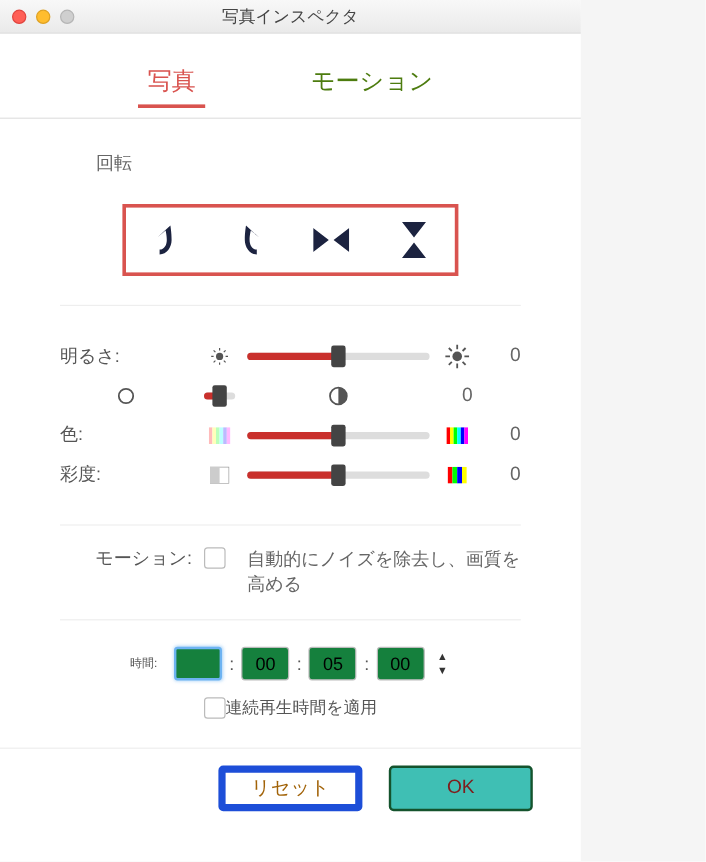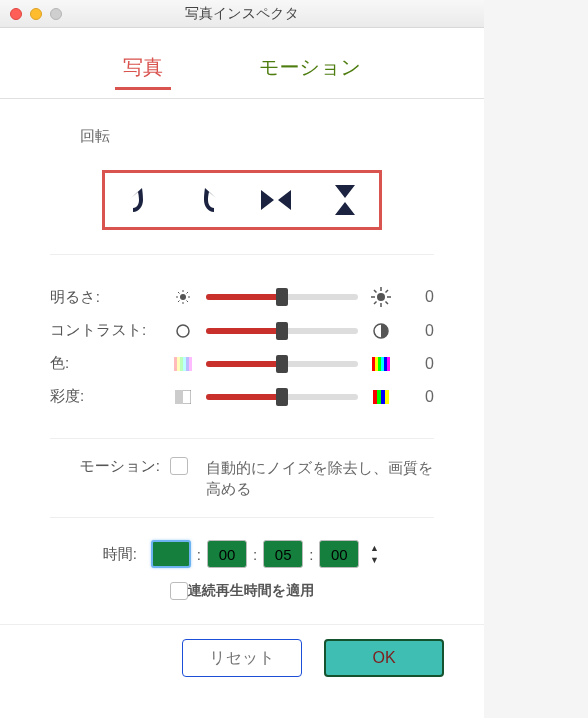--- a/index.html
+++ b/index.html
@@ -100,57 +100,57 @@
   border: 1px solid #bbb; border-radius: 3px;
   background: #fff;
   cursor: pointer;
 }
 .quality-text { font-size: 15px; color: #666; line-height: 1.4; }
 
 .time-row {
   display: flex; align-items: center; justify-content: center;
   gap: 6px; padding: 22px 0 10px;
 }
-.time-lbl { font-size: 15px; margin-right: 8px; }
+.time-lbl { font-size: 10px; margin-right: 8px; }
 .time-input {
   width: 40px; height: 28px;
   border: 1px solid #bbb; border-radius: 3px;
   text-align: center; font-size: 15px;
   background: #15803d;
 }
 .time-input.focused {
   border: 2px solid #6db3f2;
   box-shadow: 0 0 3px rgba(109,179,242,0.6);
 }
 .colon { font-size: 15px; color: #555; }
 .stepper { display: flex; flex-direction: column; margin-left: 2px; }
 .step-btn {
   width: 14px; height: 12px;
   display:flex; align-items:center; justify-content:center;
   font-size: 9px; cursor:pointer; color:#333;
 }
 
 .loop-row {
   display: flex; align-items: flex-start; justify-content: center;
-  gap: 0; padding: 4px 0 24px; font-weight: bold;
+  gap: 0; padding: 4px 0 24px;
 }
 
 .footer {
   display: flex; justify-content: flex-end; gap: 22px;
   padding: 14px 40px 0;
   border-top: 1px solid #eee;
 }
 .btn {
   min-width: 120px; height: 38px;
   border-radius: 4px;
   font-size: 16px;
   display: flex; align-items: center; justify-content: center;
   cursor: pointer;
 }
-.btn-reset { background: #fff; border: 1px solid #1d4ed8; color: #737373; }
+.btn-reset { background: #fff; border: 6px solid #1d4ed8; color: #a16207; }
 .btn-ok { background: #3fbfb4; border: 2px solid #14532d; color: #7f1d1d; }
 </style>
 </head>
 <body>
 
 <div class="window">
 
   <div class="titlebar">
     <div class="traffic">
       <div class="dot red"></div>
@@ -226,21 +226,20 @@
                 <line x1="14.5" y1="14.5" x2="17" y2="17"></line>
                 <line x1="3" y1="17" x2="5.5" y2="14.5"></line>
                 <line x1="14.5" y1="5.5" x2="17" y2="3"></line>
               </g>
             </svg>
         </div>
         <div class="slider-val">0</div>
       </div>
 
       <div class="slider-row">
-        <div class="lbl">コントラスト:</div>
         <div class="ico">
           <svg width="16" height="16" viewBox="0 0 16 16">
               <circle cx="8" cy="8" r="6" fill="none" stroke="#555" stroke-width="1.5"></circle>
             </svg>
         </div>
         <div class="slider-track">
           <div class="slider-fill"></div>
             <div class="slider-thumb"></div>
         </div>
         <div class="ico">

